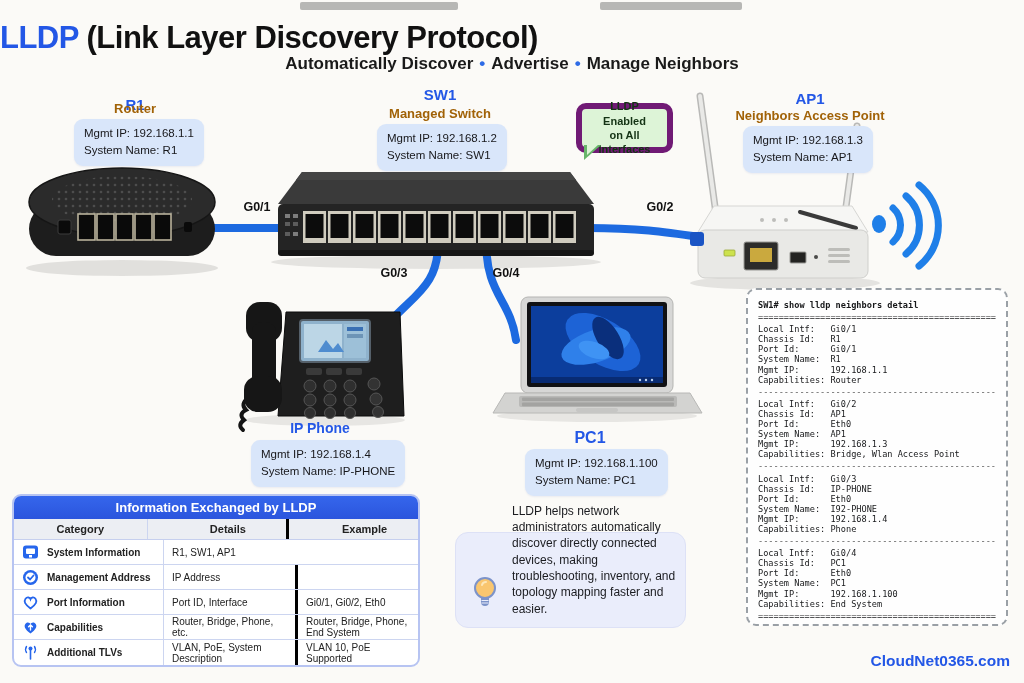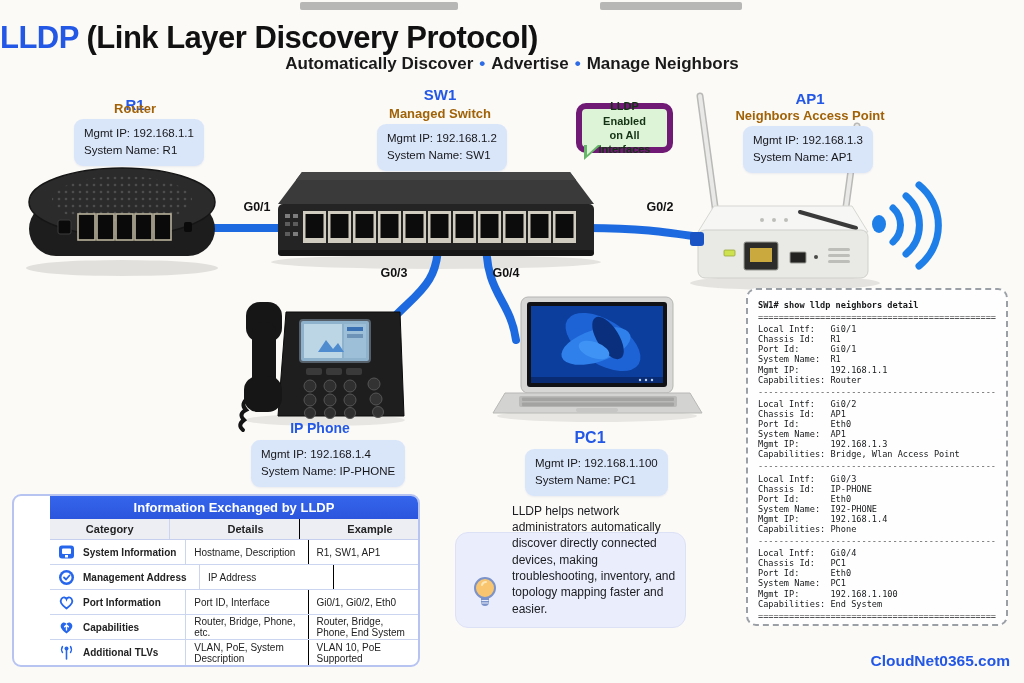--- a/index.html
+++ b/index.html
@@ -27,28 +27,28 @@
   .callout .tail2 { position:absolute; left:5px; bottom:-8px; width:0; height:0; border-top:11px solid #ddf4d7; border-right:12px solid transparent; }
 
   
   .terminal { position:absolute; left:746px; top:288px; width:262px; height:338px; border:2px dashed #9aa0a6; border-radius:10px; background:#fefefe; padding:10px 10px; font-family:"DejaVu Sans Mono", monospace; font-size:8.6px; line-height:10.1px; color:#17181a; overflow:hidden; }
   .term-cmd { font-weight:bold; margin-bottom:2px; white-space:pre; }
   .term-sep { white-space:nowrap; overflow:hidden; letter-spacing:0; margin:2px 0; }
   .term-sep.light { color:#555; }
   .term-block { white-space:pre; }
 
   
-  .lldp-table { position:absolute; left:12px; top:494px; width:408px; border:2px solid #b7c4f2; border-radius:9px; overflow:hidden; background:#fff;padding-left:36px; }
+  .lldp-table { position:absolute; left:12px; top:494px; width:408px; border:2px solid #b7c4f2; border-radius:9px; overflow:hidden; background:#fff; }
   .tbar { background:linear-gradient(#3566ec,#2b55dd); color:#fff; font-size:13px; font-weight:bold; text-align:center; padding:4px 0; }
   .thead { display:flex; background:#eceef3; border-bottom:1px solid #c6cfee; font-size:11px; font-weight:bold; color:#222;gap:22px; }
   .thead > div { padding:4px 0; text-align:center; }
   .trow { display:flex; border-bottom:1px solid #ccd5f0; font-size:10px; color:#222; align-items:center; min-height:25px; }
   .trow:last-child { border-bottom:none; }
   .c1 { width:150px; border-right:1px solid #ccd5f0; align-self:stretch; display:flex; align-items:center; }
-  .c2 { width:134px; border-right:1px solid #000000; align-self:stretch; display:flex; align-items:center; }
+  .c2 { width:134px; border-right:3px solid #000000; align-self:stretch; display:flex; align-items:center; }
   .c3 { width:120px; align-self:stretch; display:flex; align-items:center; }
   .thead .c1,.thead .c2,.thead .c3 { display:block; }
   .trow .c1 { font-weight:bold; padding-left:8px; gap:8px; }
   .trow .c2,.trow .c3 { padding-left:8px; padding-right:4px; }
   .ticon { width:17px; height:17px; flex:0 0 17px; display:inline-flex; }
 
   
   .note { position:absolute; left:455px; top:532px; width:231px; height:96px; background:#eaedfb; border:1px solid #dde1f6; border-radius:13px; display:flex; align-items:flex-end; padding:16px 0 10px 14px; gap:12px; }
   .note-text { font-size:12px; line-height:1.36; color:#1b1c20; font-weight:500; padding-top:2px; }
 
@@ -325,21 +325,20 @@
     <div class="c1">
         <span class="ticon">
           <svg width="17" height="17" viewBox="0 0 17 17">
             <rect x="1" y="1.5" width="15" height="13" rx="3" fill="#2666ec"></rect>
             <rect x="4" y="4.5" width="9" height="5.5" rx="1" fill="#fff"></rect>
             <rect x="7" y="11" width="3" height="2.5" fill="#fff"></rect>
           </svg>
         </span>
         <span>System Information</span>
       </div>
-    <div class="c2">Hostname, Description</div>
     <div class="c3">R1, SW1, AP1</div>
   </div>
   <div class="trow">
     <div class="c1">
         <span class="ticon">
           <svg width="17" height="17" viewBox="0 0 17 17">
             <circle cx="8.5" cy="8.5" r="7.5" fill="#2666ec"></circle>
             <circle cx="8.5" cy="8.5" r="5" fill="#fff"></circle>
             <path d="M6 8.5 l2 2 l3.5 -4" stroke="#2666ec" stroke-width="1.8" fill="none" stroke-linecap="round"></path>
           </svg>

